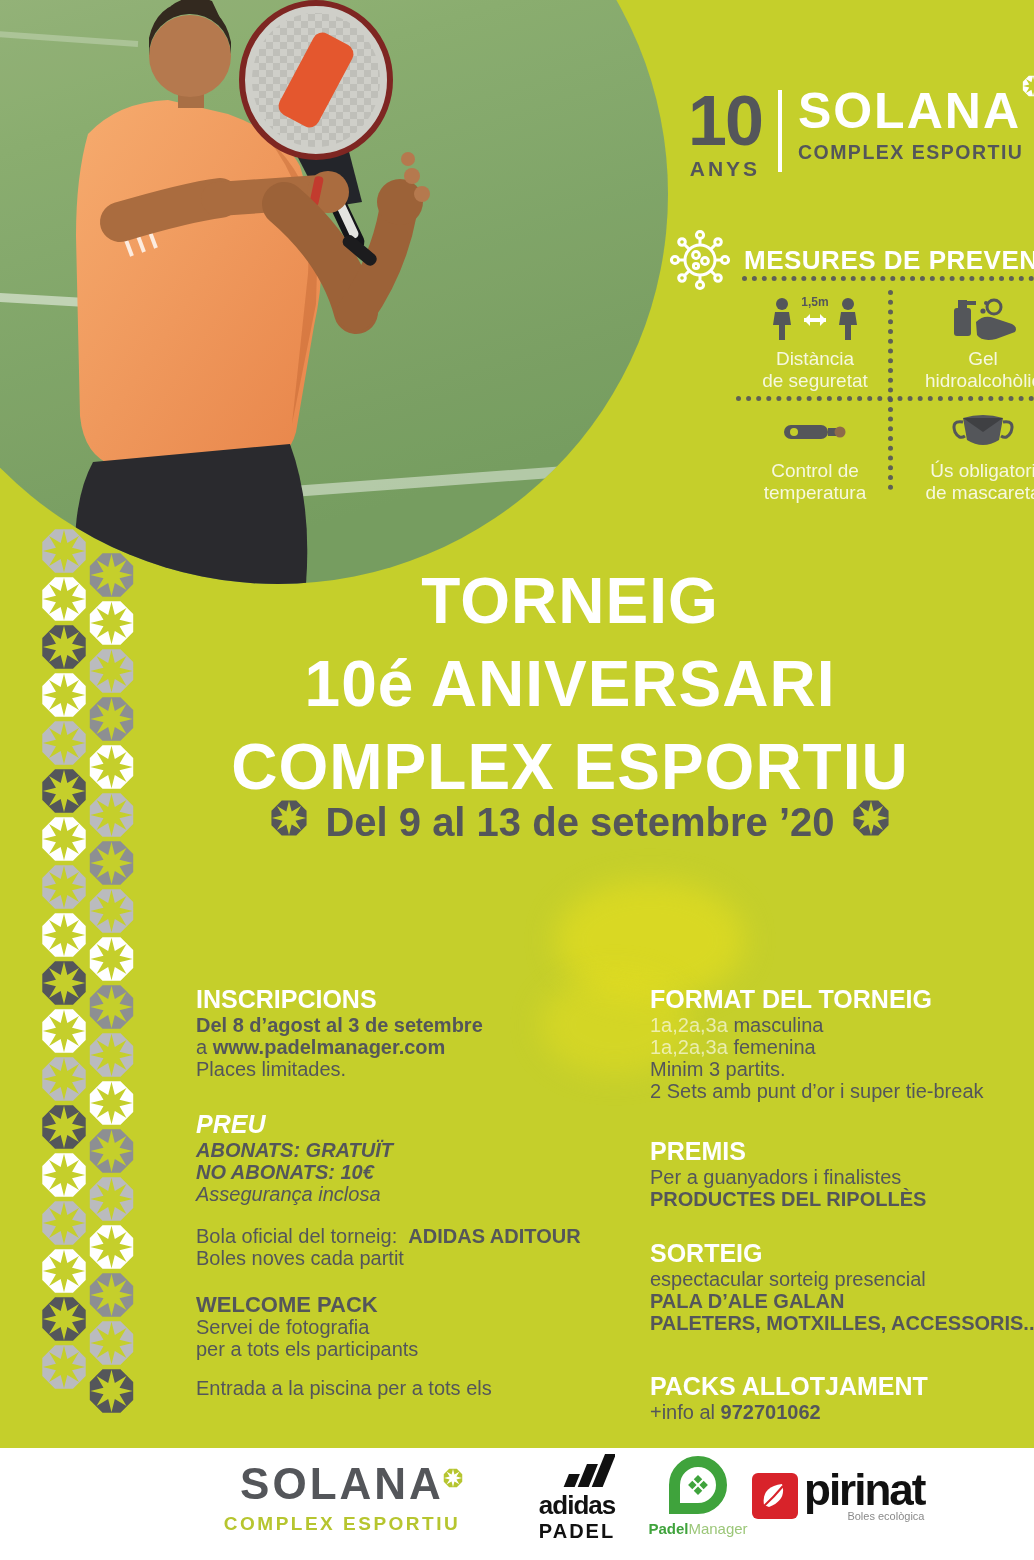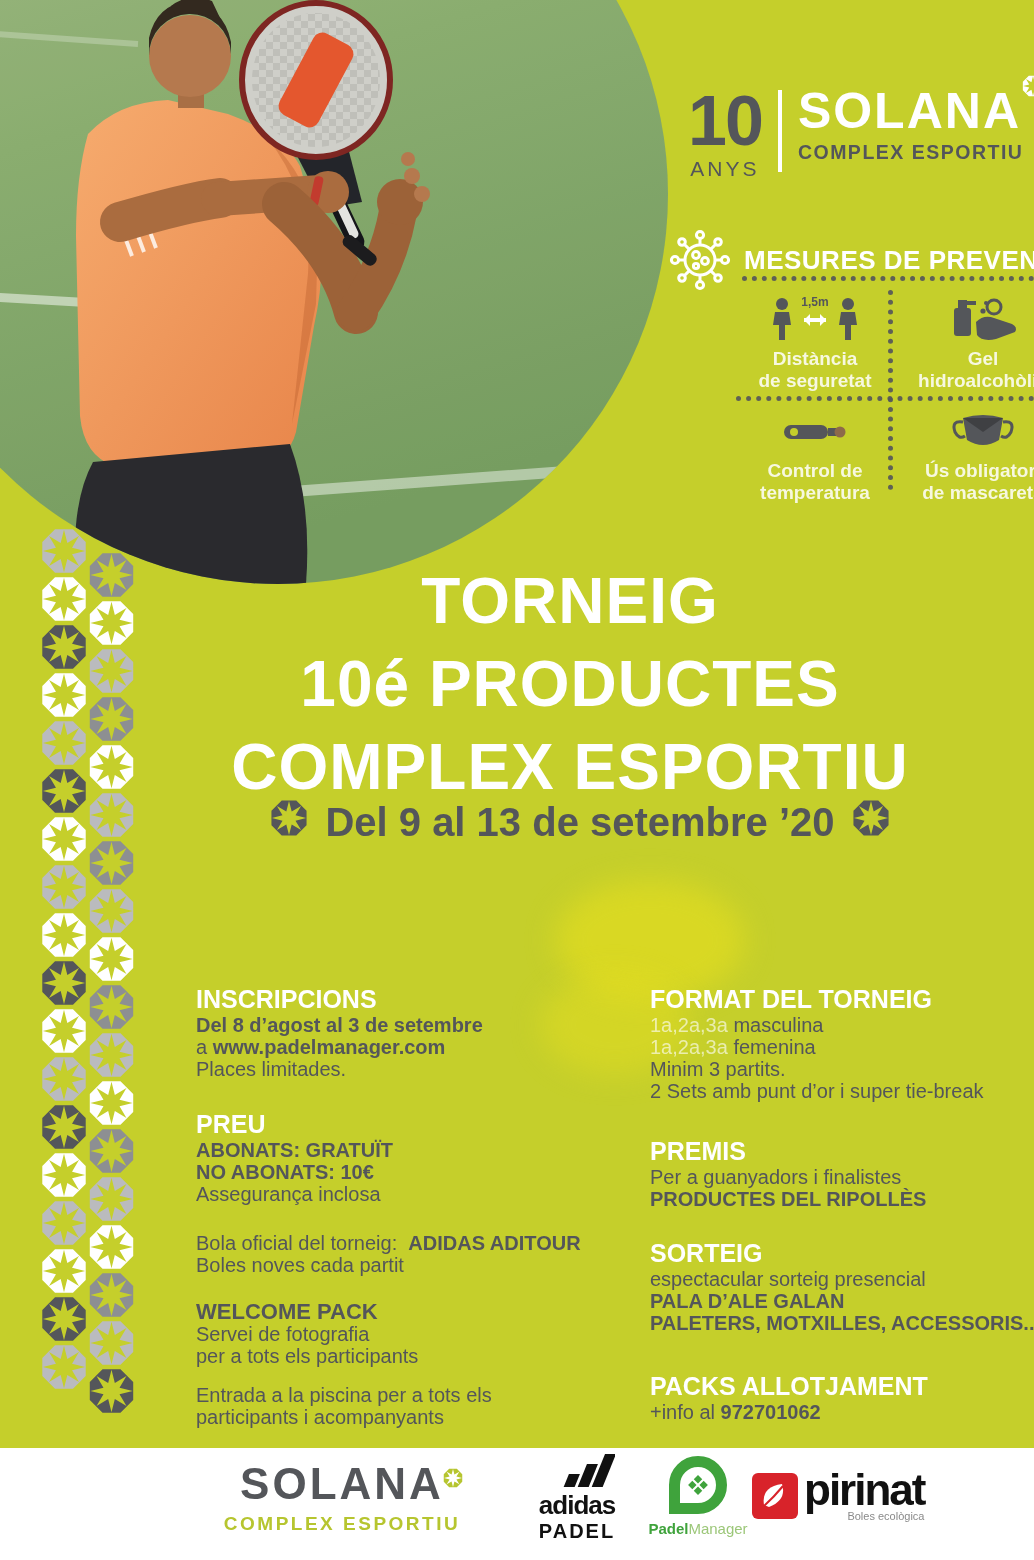--- a/index.html
+++ b/index.html
@@ -17,40 +17,40 @@
   
   .pattern-strip{position:absolute;left:40px;top:527px;z-index:2;}
   
   .blob{position:absolute;border-radius:50%;filter:blur(14px);z-index:1;pointer-events:none;}
   .blob1{left:555px;top:880px;width:190px;height:120px;background:rgba(234,224,30,.55);}
   .blob2{left:540px;top:975px;width:150px;height:100px;background:rgba(234,224,30,.40);}
   
   .brand-top{position:absolute;left:688px;top:86px;display:flex;align-items:flex-start;z-index:3;}
   .brand-num{color:#54565a;text-align:center;line-height:1;margin-right:16px;}
   .brand-num .n{font-size:70px;font-weight:bold;letter-spacing:-2px;display:block;}
-  .brand-num .a{font-size:21px;font-weight:normal;letter-spacing:3px;display:block;margin-top:2px;}
+  .brand-num .a{font-size:21px;font-weight:bold;letter-spacing:3px;display:block;margin-top:2px;}
   .brand-bar{width:4px;height:82px;background:#fff;margin:4px 16px 0 0;}
   .brand-word{position:relative;line-height:1;}
   .brand-word .s{font-size:50px;font-weight:bold;color:#fff;letter-spacing:2px;display:block;}
   .brand-word .c{font-size:19.5px;font-weight:bold;color:#54565a;letter-spacing:1.5px;display:block;margin-top:7px;}
   .brand-word .fl{position:absolute;right:-22px;top:-12px;}
   
   .prev-head{position:absolute;left:668px;top:228px;display:flex;align-items:center;z-index:3;white-space:nowrap;}
   .prev-title{color:#fff;font-weight:bold;font-size:26px;letter-spacing:.5px;margin-left:12px;}
   .dotted-h{position:absolute;height:0;border-top:5px dotted #54565a;z-index:3;opacity:.9;}
   .dotted-v{position:absolute;width:0;border-left:5px dotted #54565a;z-index:3;opacity:.9;}
   .dh1{left:742px;top:276px;width:292px;}
   .dh2{left:736px;top:396px;width:298px;}
   .dv1{left:888px;top:290px;height:200px;}
   .prev-grid{position:absolute;left:735px;top:288px;width:360px;z-index:3;}
   .prev-cell{position:absolute;width:160px;text-align:center;}
   .pc1{left:0;top:4px;}  .pc2{left:168px;top:4px;}
   .pc3{left:0;top:116px;} .pc4{left:168px;top:116px;}
   .prev-cell .ic{height:56px;display:flex;align-items:center;justify-content:center;}
-  .prev-label{color:rgba(255,255,255,.85);font-size:19px;line-height:22px;font-weight:bold;}
+  .prev-label{color:rgba(255,255,255,.85);font-size:19px;line-height:22px;font-weight:normal;}
   
   .hero{position:absolute;left:106px;top:560px;width:928px;text-align:center;z-index:3;color:#fff;}
   .hero .t{font-size:64px;line-height:83px;font-weight:bold;letter-spacing:1px;}
   .hero-date{position:absolute;left:120px;top:798px;width:920px;display:flex;align-items:center;justify-content:center;z-index:3;color:#54565a;font-weight:bold;font-size:40px;}
   .hero-date .txt{margin:0 16px;letter-spacing:0px;}
   
   .col{position:absolute;top:984px;z-index:3;color:#54565a;}
   .col-left{left:196px;width:440px;}
   .col-right{left:650px;width:420px;}
   .line{font-size:20px;line-height:22px;}
@@ -303,58 +303,57 @@
           <path d="M30,10 L70,10 L50,24 Z" fill="rgba(0,0,0,.25)"></path>
         </svg>
       </div>
       <div class="prev-label">Ús obligatori</div>
       <div class="prev-label">de mascareta</div>
     </div>
   </div>
 
   <div class="hero">
     <div class="t">TORNEIG</div>
-    <div class="t">10é PRODUCTES</div>
+    <div class="t">10é ANIVERSARI</div>
     <div class="t">COMPLEX ESPORTIU</div>
   </div>
   <div class="hero-date">
     <span><svg width="40" height="40" viewBox="0 0 40 40">
           <path d="M37.55,27.27L27.27,37.55L12.73,37.55L2.45,27.27L2.45,12.73L12.73,2.45L27.27,2.45L37.55,12.73ZM37.10,20.00L26.49,22.69L32.09,32.09L22.69,26.49L20.00,37.10L17.31,26.49L7.91,32.09L13.51,22.69L2.90,20.00L13.51,17.31L7.91,7.91L17.31,13.51L20.00,2.90L22.69,13.51L32.09,7.91L26.49,17.31Z" fill="#54565a" fill-rule="evenodd"></path>
         </svg></span>
     <span class="txt">Del 9 al 13 de setembre ’20</span>
     <span><svg width="40" height="40" viewBox="0 0 40 40">
           <path d="M37.55,27.27L27.27,37.55L12.73,37.55L2.45,27.27L2.45,12.73L12.73,2.45L27.27,2.45L37.55,12.73ZM37.10,20.00L26.49,22.69L32.09,32.09L22.69,26.49L20.00,37.10L17.31,26.49L7.91,32.09L13.51,22.69L2.90,20.00L13.51,17.31L7.91,7.91L17.31,13.51L20.00,2.90L22.69,13.51L32.09,7.91L26.49,17.31Z" fill="#54565a" fill-rule="evenodd"></path>
         </svg></span>
   </div>
 
   <div class="col col-left" id="col-left">
       <div class="blk" style="margin-bottom: 29px;">
         <div class="line head"><span class="seg s-hw">INSCRIPCIONS</span></div>
         <div class="line"><span class="seg s-b">Del 8 d’agost al 3 de setembre</span></div>
         <div class="line"><span class="seg s-r">a </span><span class="seg s-b">www.padelmanager.com</span></div>
         <div class="line"><span class="seg s-r">Places limitades.</span></div>
       </div>
-      <div class="blk" style="margin-bottom: 27px;">
+      <div class="blk" style="margin-bottom: 20px; font-style: italic;">
         <div class="line head"><span class="seg s-hw">PREU</span></div>
         <div class="line"><span class="seg s-b">ABONATS: GRATUÏT</span></div>
         <div class="line"><span class="seg s-b">NO ABONATS: 10€</span></div>
         <div class="line"><span class="seg s-r">Assegurança inclosa</span></div>
       </div>
       <div class="blk" style="margin-bottom: 25px;">
         <div class="line"><span class="seg s-r">Bola oficial del torneig:  </span><span class="seg s-b">ADIDAS ADITOUR</span></div>
         <div class="line"><span class="seg s-r">Boles noves cada partit</span></div>
       </div>
       <div class="blk" style="margin-bottom: 17px;">
         <div class="line"><span class="seg s-hd">WELCOME PACK</span></div>
         <div class="line"><span class="seg s-r">Servei de fotografia</span></div>
         <div class="line"><span class="seg s-r">per a tots els participants</span></div>
       </div>
       <div class="blk" style="margin-bottom: 0px;">
         <div class="line"><span class="seg s-r">Entrada a la piscina per a tots els</span></div>
-        <div class="line"><span class="seg s-r">participants i acompanyants</span></div>
       </div>
     </div>
   <div class="col col-right" id="col-right">
       <div class="blk" style="margin-bottom: 34px;">
         <div class="line head"><span class="seg s-hw">FORMAT DEL TORNEIG</span></div>
         <div class="line"><span class="seg s-p">1a,2a,3a </span><span class="seg s-r">masculina</span></div>
         <div class="line"><span class="seg s-p">1a,2a,3a </span><span class="seg s-r">femenina</span></div>
         <div class="line"><span class="seg s-r">Minim 3 partits.</span></div>
         <div class="line"><span class="seg s-r">2 Sets amb punt d’or i super tie-break</span></div>
       </div>

